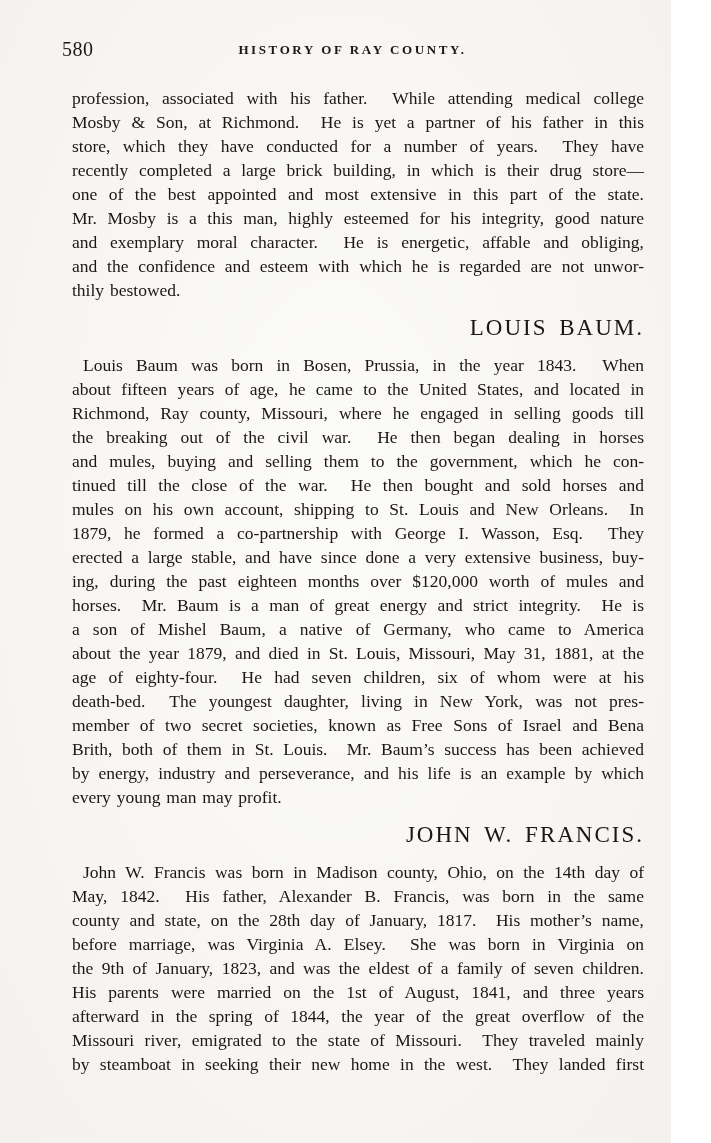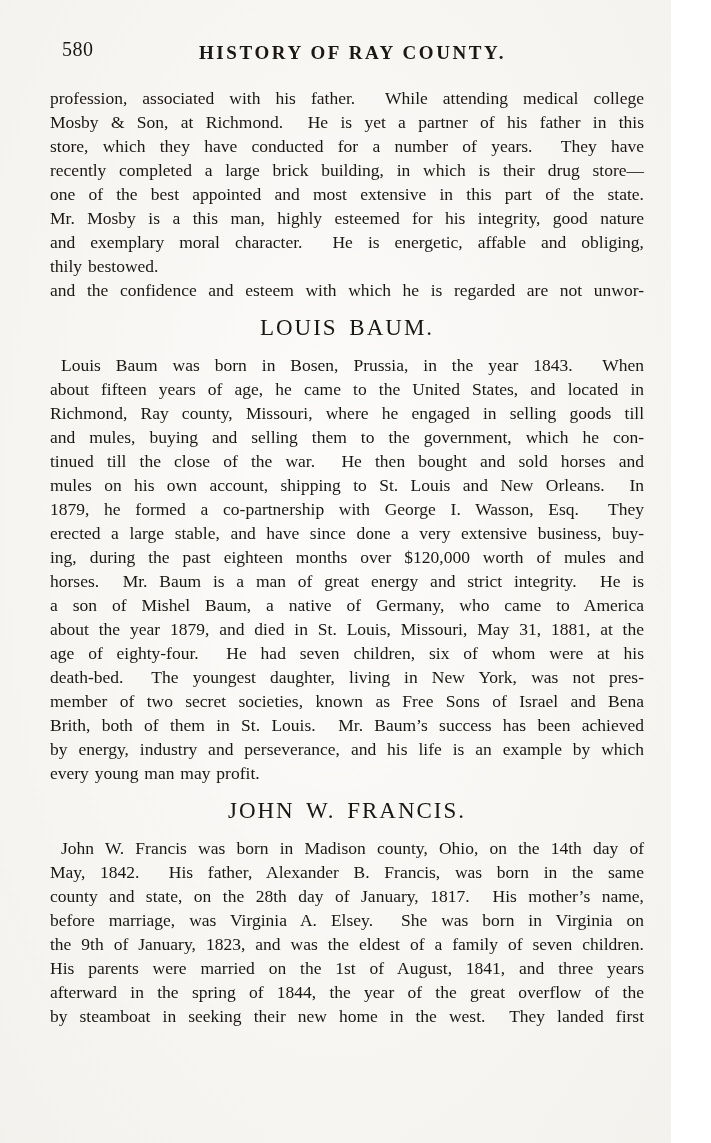--- a/index.html
+++ b/index.html
@@ -29,33 +29,33 @@
   }
   .pagenum {
     position: absolute;
     left: 28px;
     top: 0;
     font-size: 20px;
     letter-spacing: 0.5px;
   }
   .running {
     display: inline-block;
-    font-size: 19px;
+    font-size: 13px;
     font-weight: 700;
     letter-spacing: 2.6px;
     padding-top: 4px;
   }
   .body {
-    margin: 22px 27px 0 16px; 
+    margin: 22px 27px 0 38px; 
     font-size: 17.5px;
     line-height: 24px;
     word-spacing: 1.5px;
   }
   .heading {
-    text-align: center;
+    text-align: right;
     font-size: 23px;
     letter-spacing: 2px;
     line-height: 30px;
     margin: 11px 0 10px 0;
     word-spacing: 4px;
   }
   .line {
     text-align: justify;
     text-align-last: justify;
     white-space: normal;
@@ -73,28 +73,29 @@
   </div>
   <div class="body">
       <div class="paragraph">
         <div class="line">profession, associated with his father.&nbsp; While attending medical college</div>
         <div class="line">Mosby &amp; Son, at Richmond.&nbsp; He is yet a partner of his father in this</div>
         <div class="line">store, which they have conducted for a number of years.&nbsp; They have</div>
         <div class="line">recently completed a large brick building, in which is their drug store—</div>
         <div class="line">one of the best appointed and most extensive in this part of the state.</div>
         <div class="line">Mr. Mosby is a this man, highly esteemed for his integrity, good nature</div>
         <div class="line">and exemplary moral character.&nbsp; He is energetic, affable and obliging,</div>
+        <div class="line">and the confidence and esteem with which he is regarded are not unwor-</div>
         <div class="line flush">thily bestowed.</div>
-        <div class="line">and the confidence and esteem with which he is regarded are not unwor-</div>
       </div>
       <div class="heading">LOUIS BAUM.</div>
       <div class="paragraph">
         <div class="line indent">Louis Baum was born in Bosen, Prussia, in the year 1843.&nbsp; When</div>
         <div class="line">about fifteen years of age, he came to the United States, and located in</div>
         <div class="line">Richmond, Ray county, Missouri, where he engaged in selling goods till</div>
+        <div class="line">the breaking out of the civil war.&nbsp; He then began dealing in horses</div>
         <div class="line">and mules, buying and selling them to the government, which he con-</div>
         <div class="line">tinued till the close of the war.&nbsp; He then bought and sold horses and</div>
         <div class="line">mules on his own account, shipping to St. Louis and New Orleans.&nbsp; In</div>
         <div class="line">1879, he formed a co-partnership with George I. Wasson, Esq.&nbsp; They</div>
         <div class="line">erected a large stable, and have since done a very extensive business, buy-</div>
         <div class="line">ing, during the past eighteen months over $120,000 worth of mules and</div>
         <div class="line">horses.&nbsp; Mr. Baum is a man of great energy and strict integrity.&nbsp; He is</div>
         <div class="line">a son of Mishel Baum, a native of Germany, who came to America</div>
         <div class="line">about the year 1879, and died in St. Louis, Missouri, May 31, 1881, at the</div>
         <div class="line">age of eighty-four.&nbsp; He had seven children, six of whom were at his</div>
@@ -106,16 +107,17 @@
       </div>
       <div class="heading">JOHN W. FRANCIS.</div>
       <div class="paragraph">
         <div class="line indent">John W. Francis was born in Madison county, Ohio, on the 14th day of</div>
         <div class="line">May, 1842.&nbsp; His father, Alexander B. Francis, was born in the same</div>
         <div class="line">county and state, on the 28th day of January, 1817.&nbsp; His mother’s name,</div>
         <div class="line">before marriage, was Virginia A. Elsey.&nbsp; She was born in Virginia on</div>
         <div class="line">the 9th of January, 1823, and was the eldest of a family of seven children.</div>
         <div class="line">His parents were married on the 1st of August, 1841, and three years</div>
         <div class="line">afterward in the spring of 1844, the year of the great overflow of the</div>
+        <div class="line">Missouri river, emigrated to the state of Missouri.&nbsp; They traveled mainly</div>
         <div class="line">by steamboat in seeking their new home in the west.&nbsp; They landed first</div>
       </div>
     </div>
 </div>
 
 </body></html>

